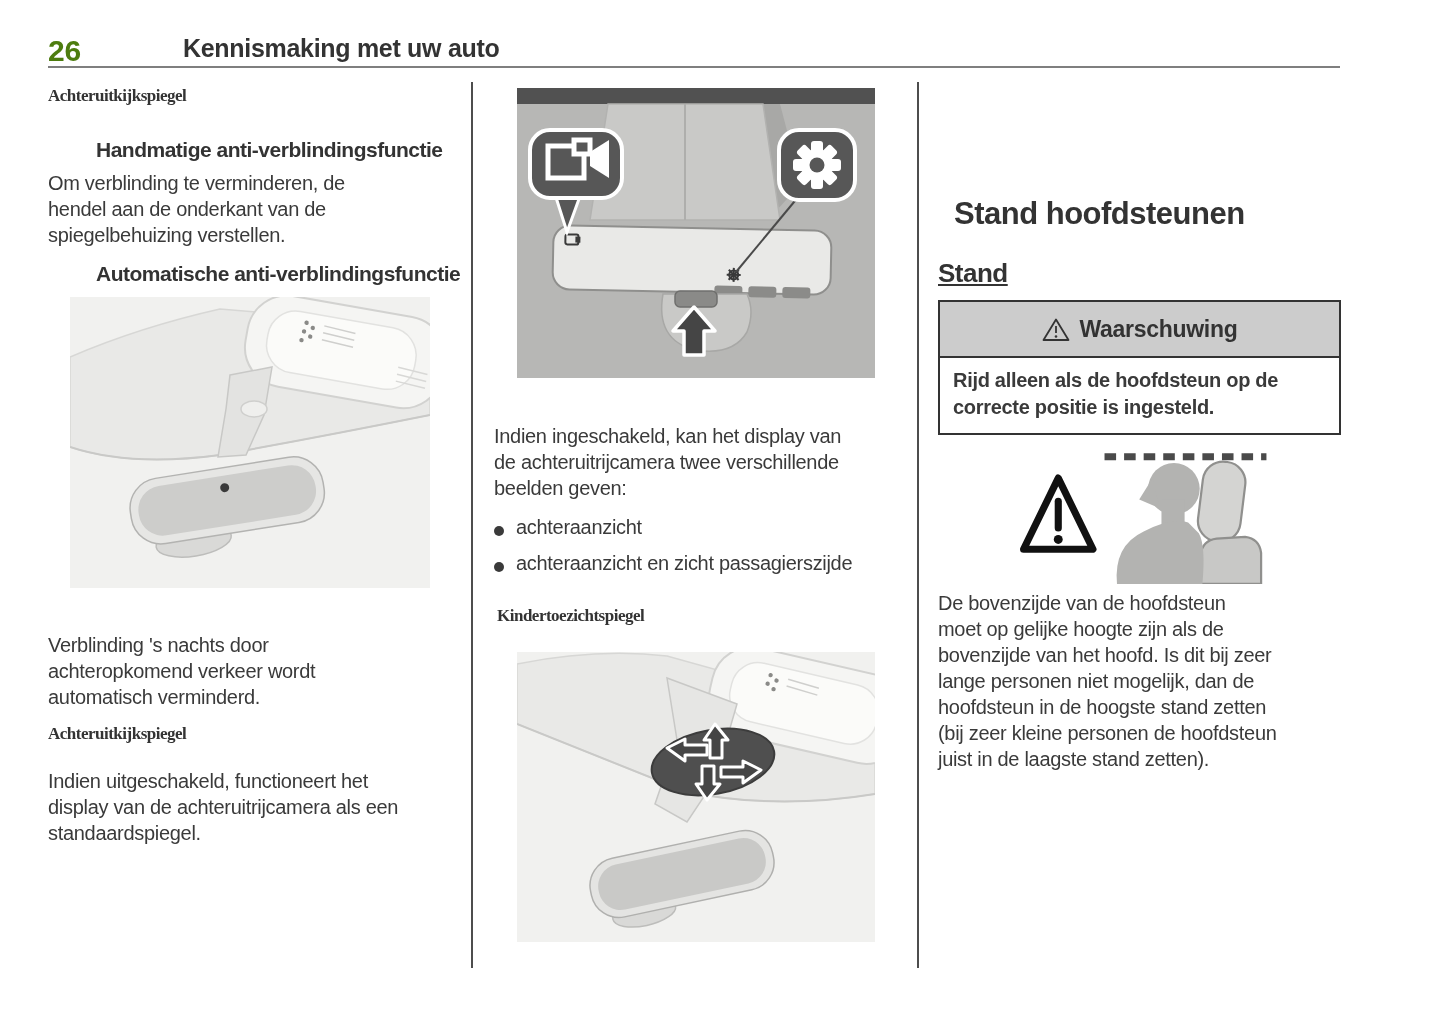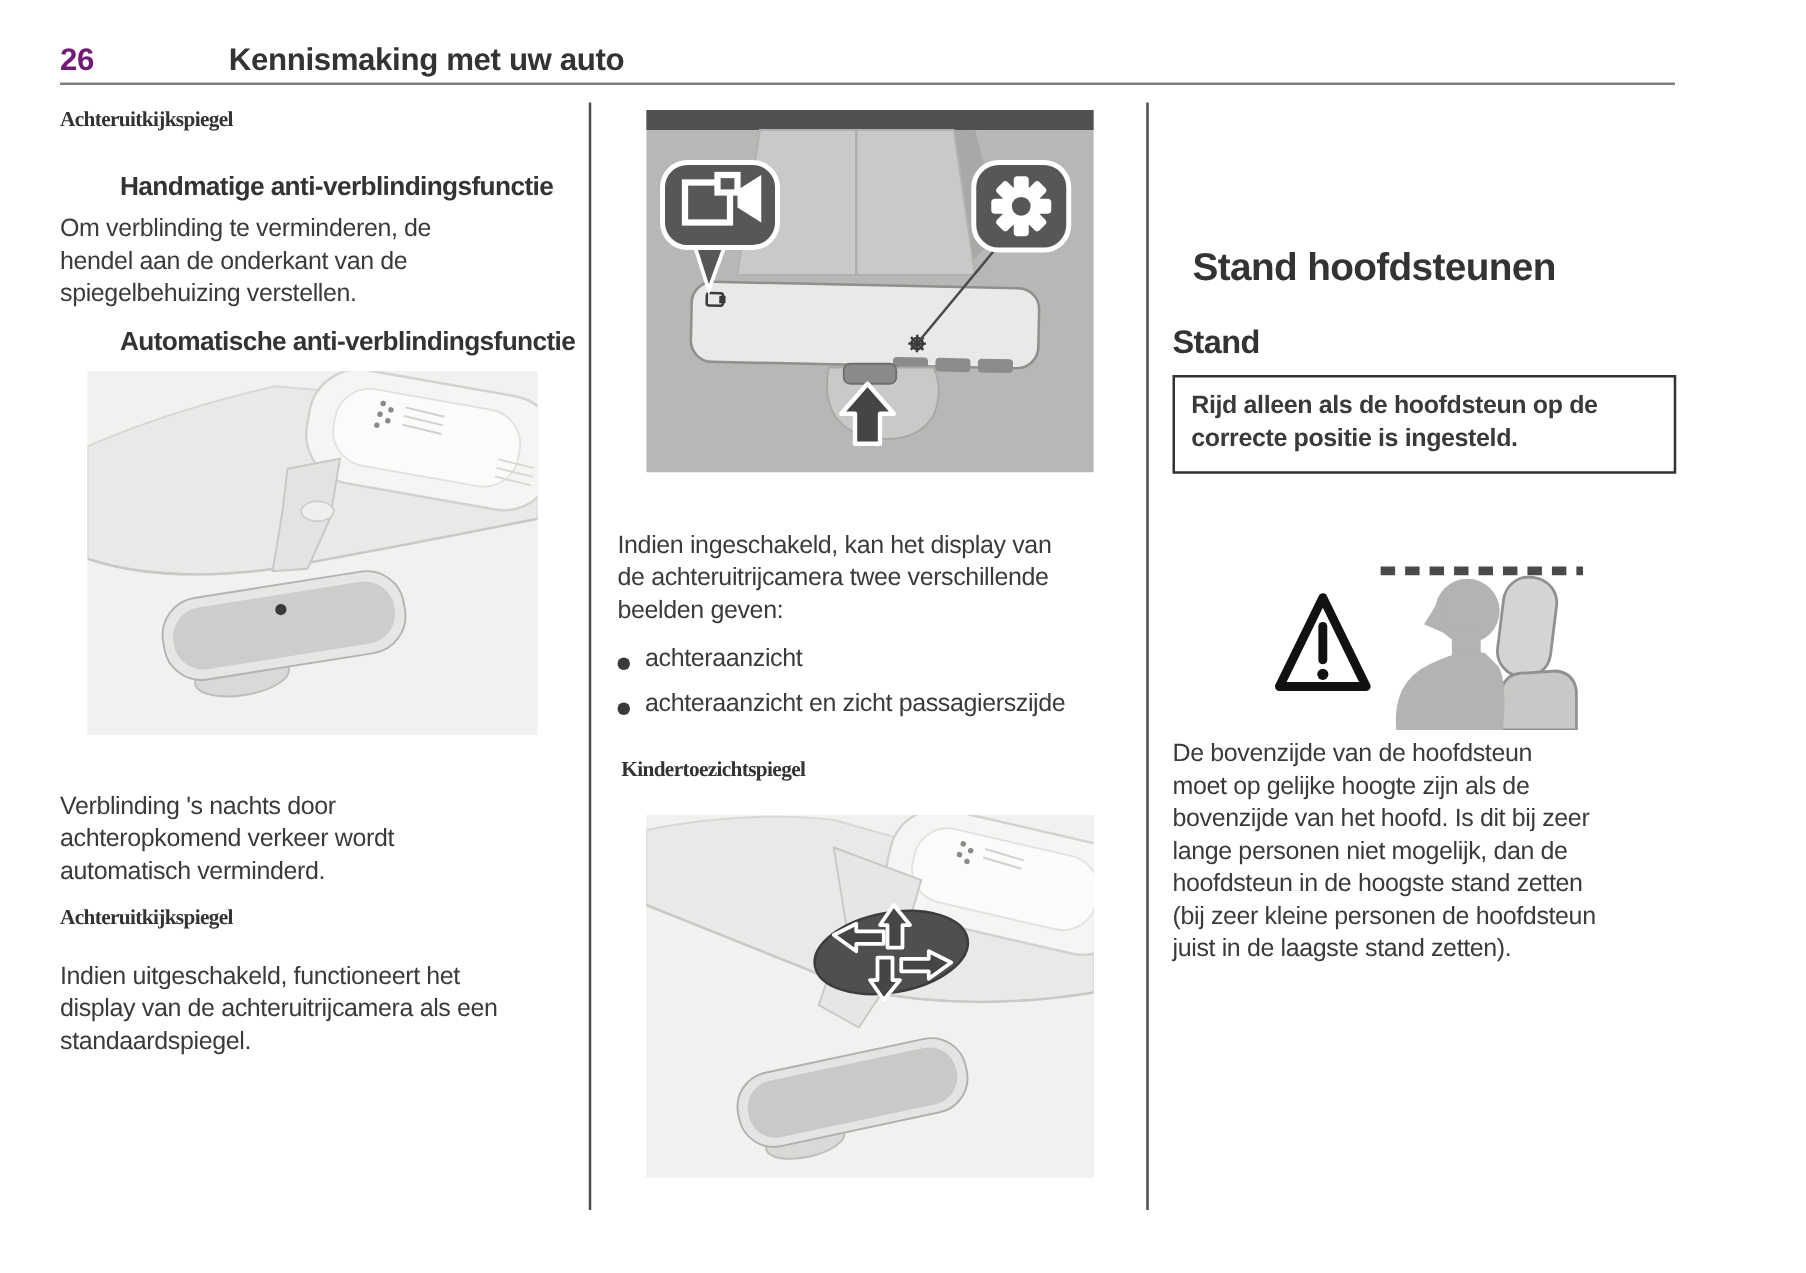--- a/index.html
+++ b/index.html
@@ -1,21 +1,21 @@
 <!DOCTYPE html>
 <html><head>
 <meta charset="utf-8">
 <style>
   * { margin:0; padding:0; box-sizing:border-box; }
   html,body { width:1445px; height:1018px; background:#ffffff;
     font-family:"Liberation Sans", sans-serif; color:#3a3a3a; }
   .abs { position:absolute; }
   .page { position:relative; width:1445px; height:1018px; overflow:hidden; }
 
-  .pageno { top:34px; left:48px; font-size:25px; font-weight:bold; color:#701a75; letter-spacing:-0.3px; }
+  .pageno { top:34px; left:48px; font-size:30px; font-weight:bold; color:#4d7c0f; letter-spacing:-0.3px; }
   .chapter { top:34px; left:183px; font-size:25px; font-weight:bold; color:#333; letter-spacing:-0.3px; }
   .hrule { top:66px; left:48px; width:1292px; height:2px; background:#7f7f7f; }
   .vrule { top:82px; width:2px; height:886px; background:#4d4d4d; }
   .v1 { left:471px; } .v2 { left:917px; }
 
   .h1 { font-size:17px; font-weight:bold; color:#333; letter-spacing:-0.5px; white-space:nowrap;font-family:Liberation Serif, serif; }
   .h1L { font-size:31px; font-weight:bold; color:#333; letter-spacing:-0.5px; white-space:nowrap; }
   .h1S { font-size:26px; font-weight:bold; color:#333; letter-spacing:-0.5px; white-space:nowrap; }
   .h2 { font-size:21px; font-weight:bold; color:#333; letter-spacing:-0.5px; white-space:nowrap;margin-left:48px; }
   .p  { font-size:20px; line-height:26px; letter-spacing:-0.3px; white-space:pre-line; color:#3a3a3a; }
@@ -205,23 +205,31 @@
     </g>
 
     <g transform="rotate(-12 165 222)">
       <ellipse cx="120" cy="252" rx="32" ry="13" fill="#d9d9d7" stroke="#bdbdbb" stroke-width="1.5"></ellipse>
       <rect x="72" y="192" width="186" height="60" rx="28" fill="#e4e4e2" stroke="#b0b0ae" stroke-width="1.5"></rect>
       <rect x="80" y="199" width="170" height="46" rx="22" fill="#c9c9c7"></rect>
     </g>
   </svg>
 
   <div class="abs h1L" style="left:938px; top:196px;margin-left:16px;">Stand hoofdsteunen</div>
-  <div class="abs h1S" style="left:938px; top:258px;">Stand</div>
+  <div class="abs h1S" style="left:938px; top:258px;text-decoration:underline;">Stand</div>
 
   <div class="abs warnbox">
+    <div class="warnhead">
+      <svg width="28" height="25" viewBox="0 0 28 25">
+        <polygon points="14,2.5 26.5,23 1.5,23" fill="none" stroke="#333" stroke-width="1.8" stroke-linejoin="round"></polygon>
+        <line x1="14" y1="9" x2="14" y2="16" stroke="#333" stroke-width="1.8"></line>
+        <circle cx="14" cy="19.5" r="1.3" fill="#333"></circle>
+      </svg>
+      <span class="warntitle">Waarschuwing</span>
+    </div>
     <div class="warnbody">Rijd alleen als de hoofdsteun op de
 correcte positie is ingesteld.</div>
   </div>
 
   <svg class="abs" style="left:1012px; top:446px;" width="258" height="138" viewBox="0 0 290 155">
     <rect x="0" y="0" width="290" height="155" fill="#ffffff"></rect>
 
     <g>
       <path d="M52,36 L91,116 L13,116 Z" fill="#ffffff" stroke="#111" stroke-width="8" stroke-linejoin="round"></path>
       <line x1="52" y1="62" x2="52" y2="92" stroke="#111" stroke-width="8" stroke-linecap="round"></line>

